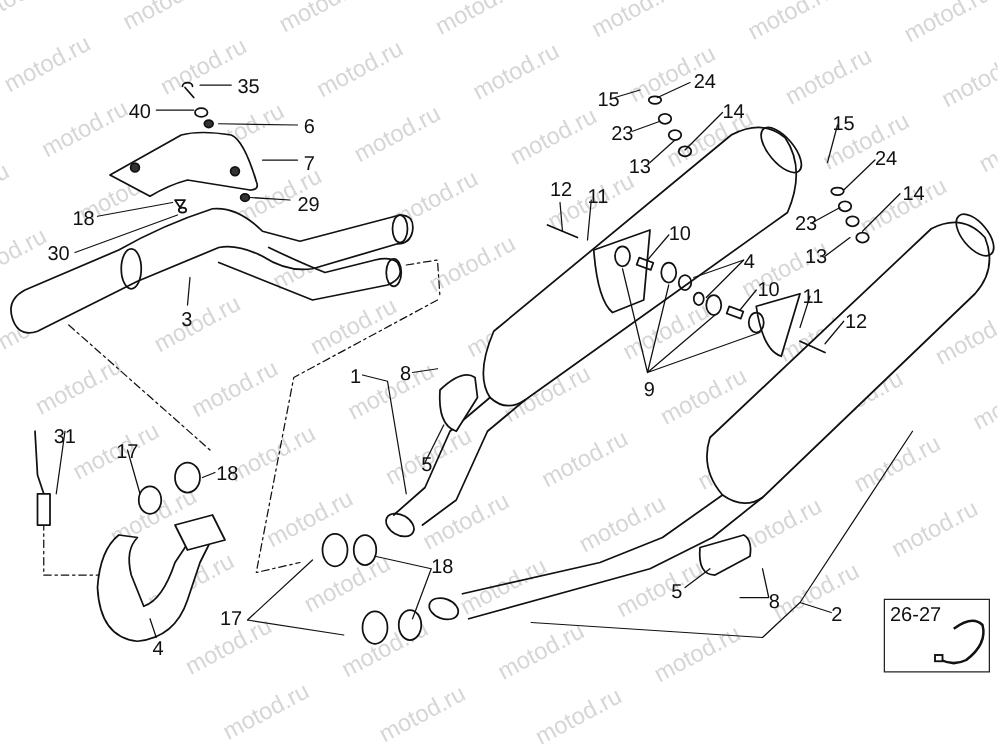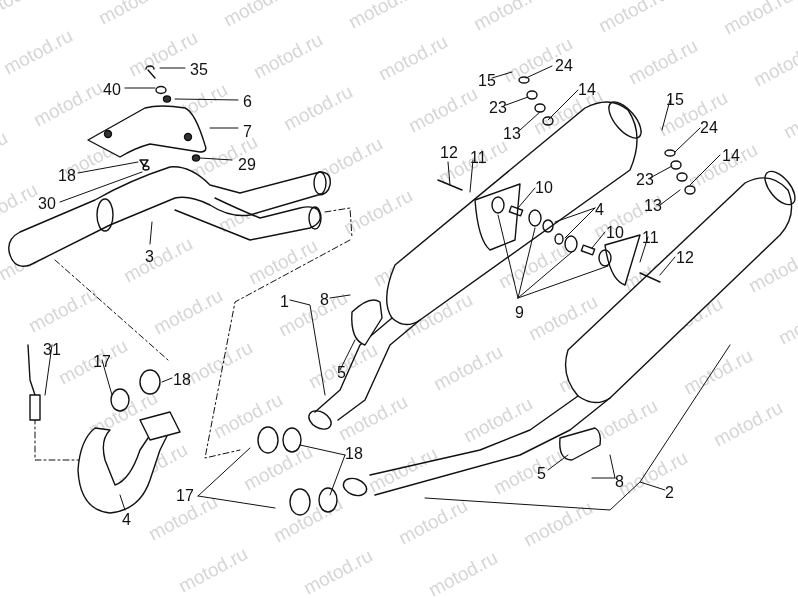--- a/index.html
+++ b/index.html
@@ -245,13 +245,20 @@
       <span class="lbl" style="left: 93px; top: 354px;">17</span>
       <span class="lbl" style="left: 173px; top: 372px;">18</span>
       <span class="lbl" style="left: 122px; top: 512px;">4</span>
       <span class="lbl" style="left: 176px; top: 488px;">17</span>
       <span class="lbl" style="left: 345px; top: 446px;">18</span>
       <span class="lbl" style="left: 537px; top: 466px;">5</span>
       <span class="lbl" style="left: 615px; top: 474px;">8</span>
       <span class="lbl" style="left: 665px; top: 485px;">2</span>
     </div>
 
+  <div class="inset">
+    <span class="inset-lbl">26-27</span>
+    <svg width="83" height="57" style="position:absolute;left:0;top:0" fill="none" stroke="#111" stroke-width="1.5">
+      <path d="M55,23 Q70,12 78,20 Q82,35 65,48 Q55,53 45,48" stroke-width="2"></path>
+      <rect x="40" y="44" width="6" height="5" fill="#fff"></rect>
+    </svg>
+  </div>
 </div>
 
 </body></html>

